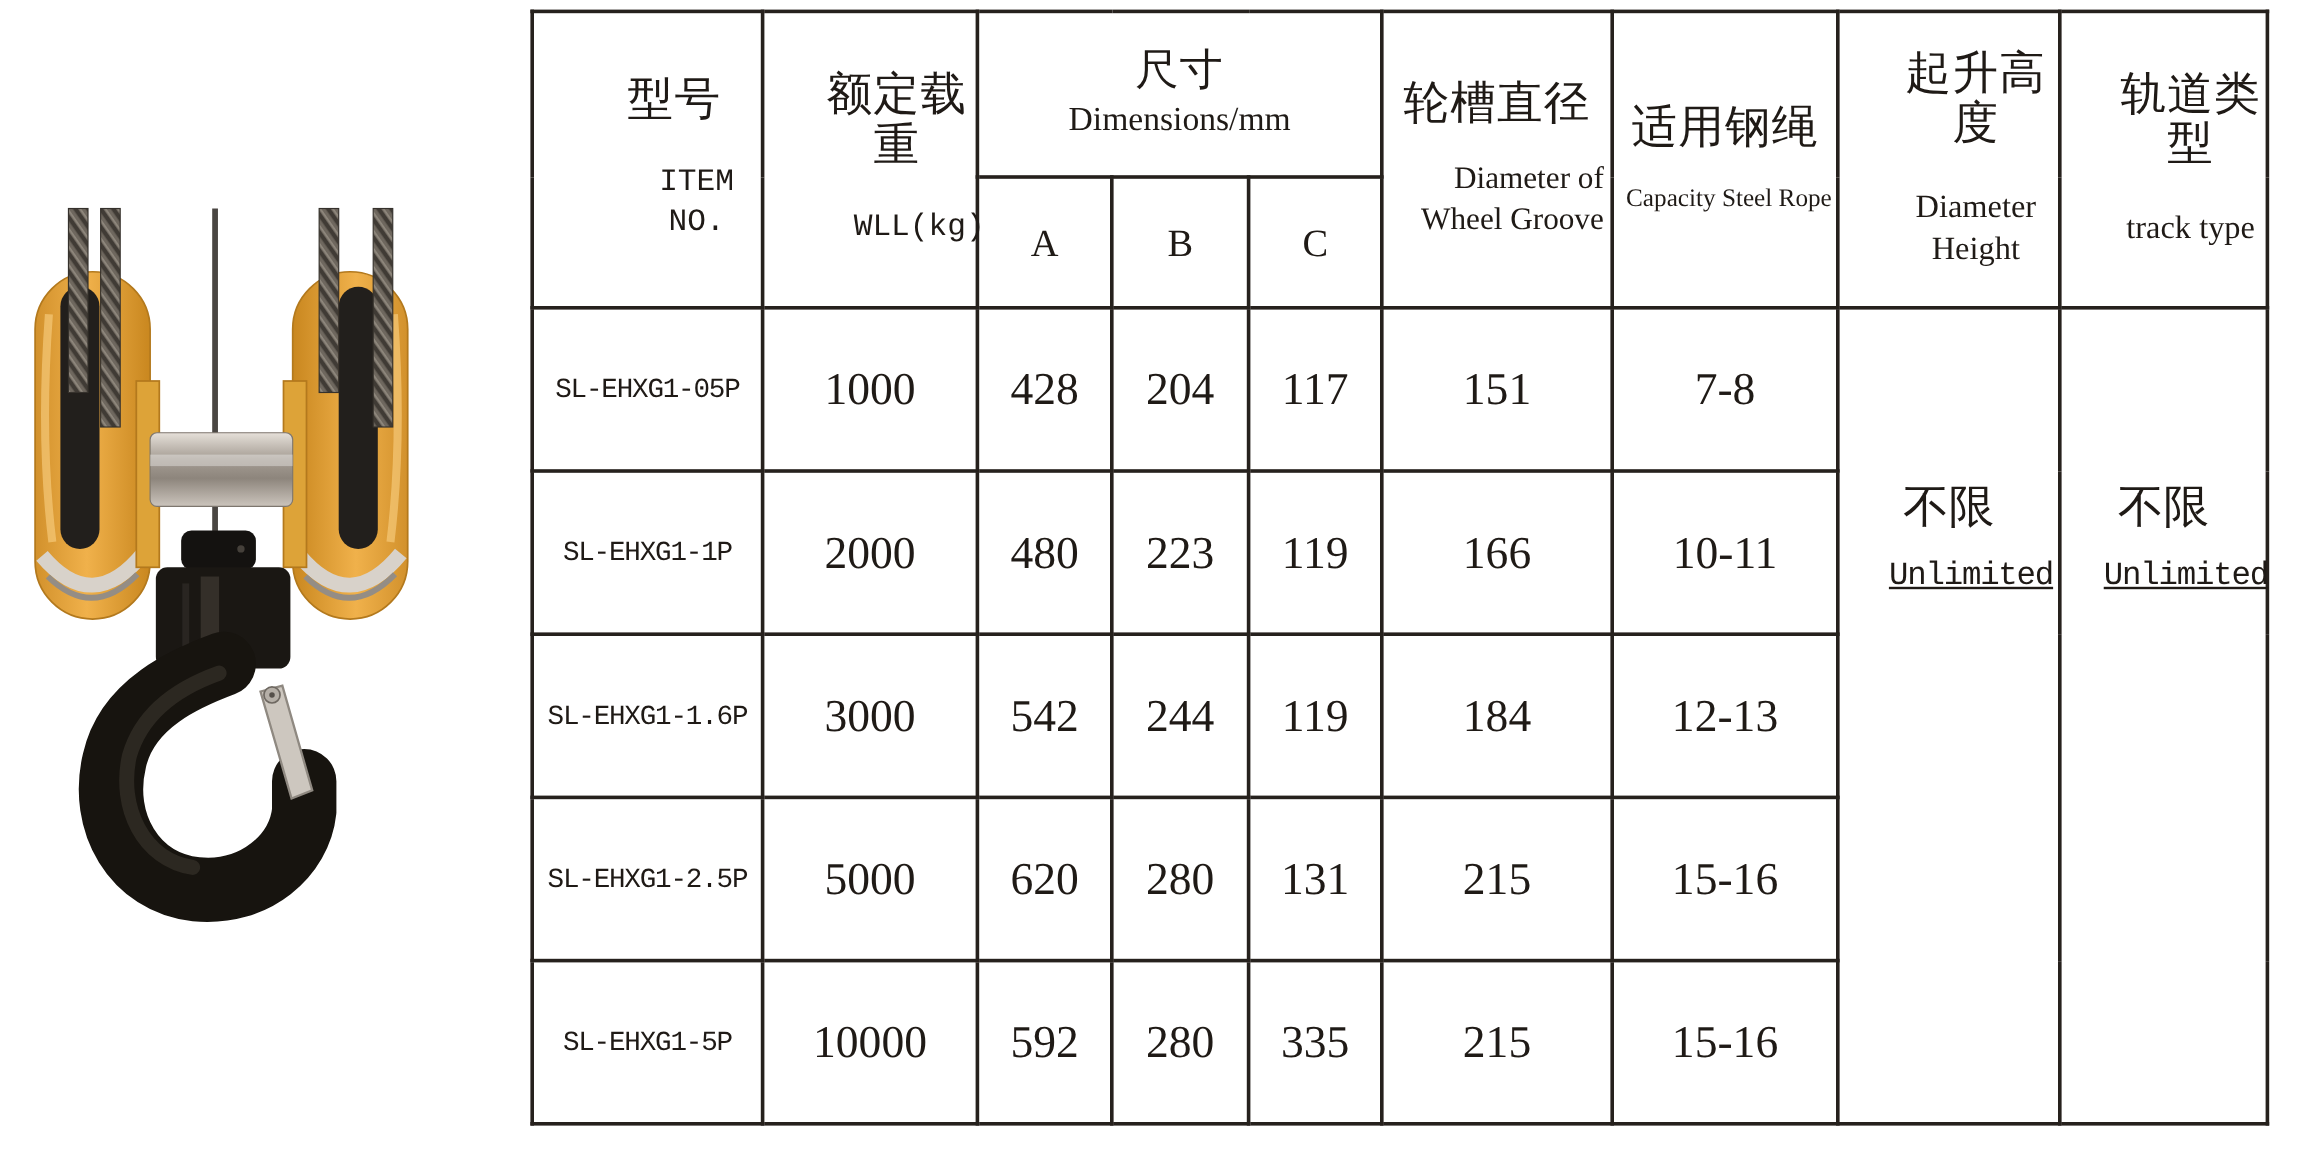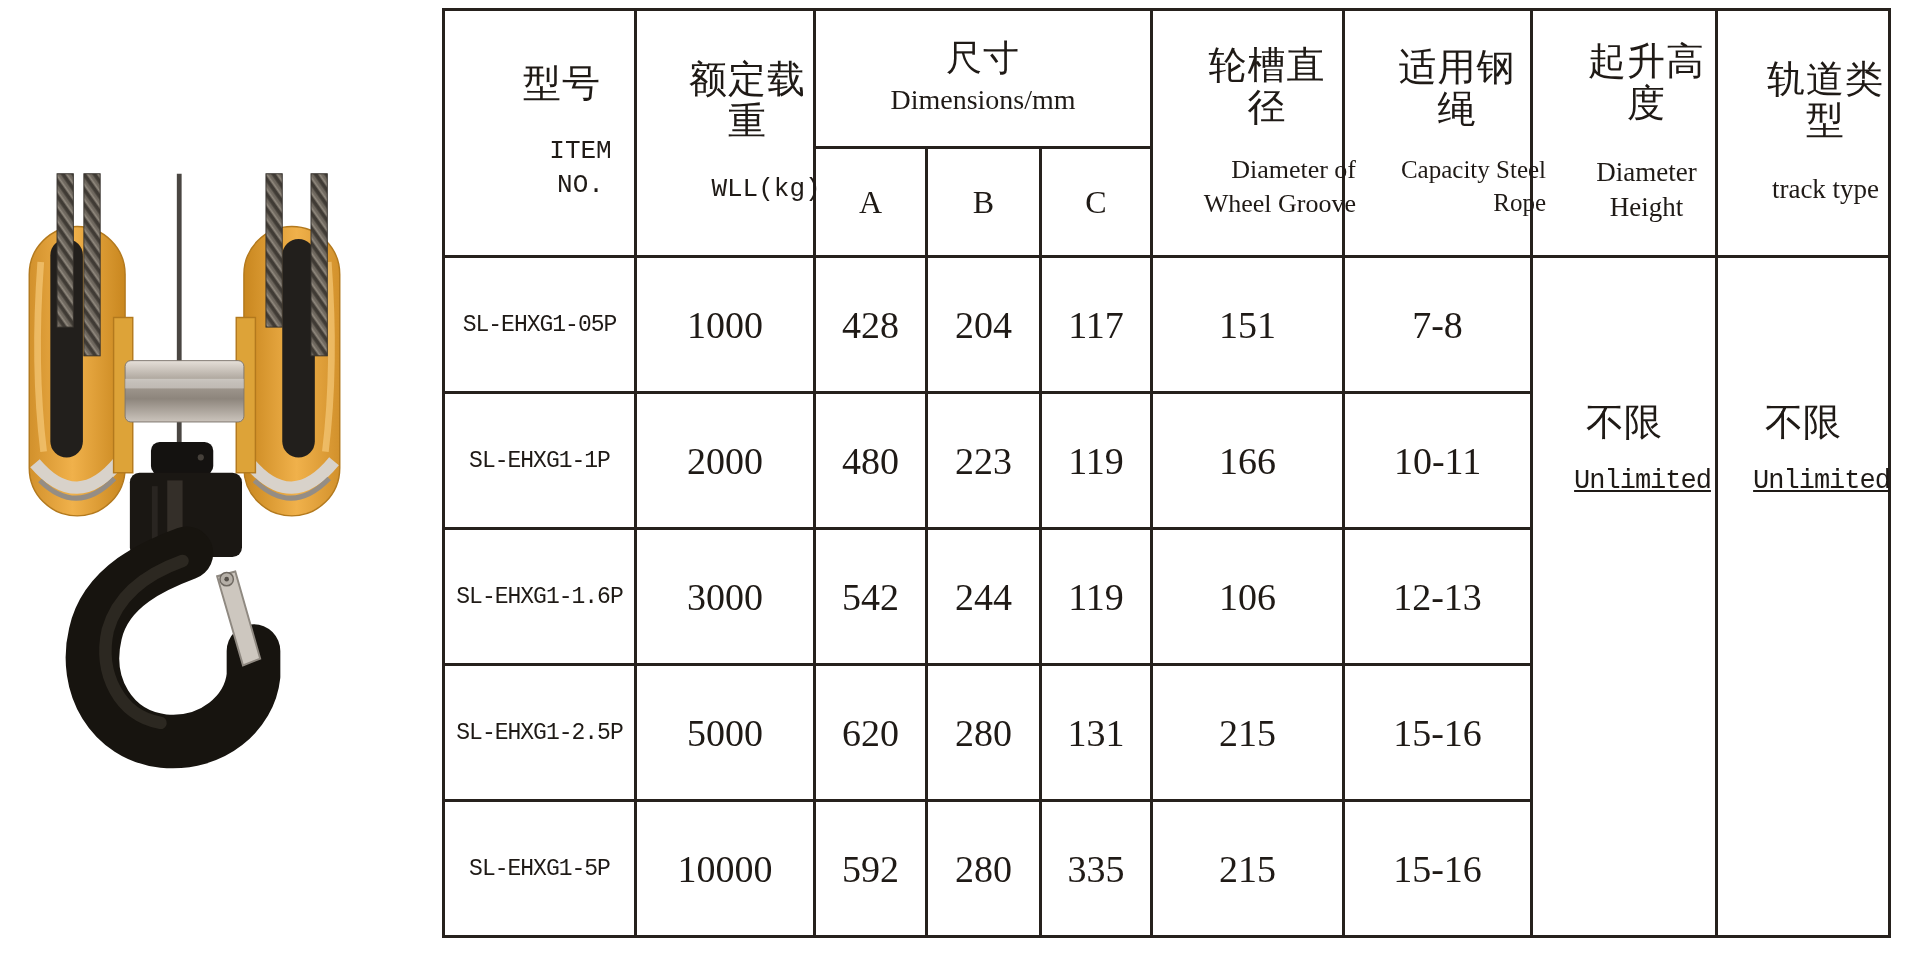--- a/index.html
+++ b/index.html
@@ -20,21 +20,21 @@
   th, td {
     border: 3px solid #26211d;
     padding: 0; text-align: center; vertical-align: middle;
     font-weight: normal; background: #ffffff;
   }
   tr.hrow1 { height: 138px; }
   tr.hrow2 { height: 109px; }
   tr.drow  { height: 136px; }
   .stack { display: flex; flex-direction: column; align-items: center; justify-content: center; }
   .gap-lg { gap: 30px; padding-left: 45px; }
-  .gap-md { gap: 24px; margin-left: 39px; }
+  .gap-md { gap: 24px; }
   .gap-sm { gap: 4px; }
   .zh   { font-size: 38px; letter-spacing: 1px; line-height: 1.1; }
   .en   { font-size: 26px; line-height: 1.3; }
   .en-wrap { display: block; width: 178px; text-align: right; }
   .mono { font-family: "Liberation Mono", "DejaVu Sans Mono", monospace; margin-left: 37px; }
   .code { font-family: "Liberation Mono", "DejaVu Sans Mono", monospace; font-size: 23px; letter-spacing: -1px; }
   .num  { font-size: 38px; text-align: center; }
   .abc  { font-size: 32px; }
   td.unl { padding-bottom: 300px; }
   .unl-zh { font-size: 38px; }
@@ -154,21 +154,21 @@
     </th>
     <th rowspan="2">
       <div class="stack gap-md">
         <span class="zh">轮槽直径</span>
         <span class="en en-wrap">Diameter of Wheel Groove</span>
       </div>
     </th>
     <th rowspan="2">
       <div class="stack gap-md">
         <span class="zh">适用钢绳</span>
-        <span class="en en-wrap" style="font-size:25px">Capacity Steel Rope</span>
+        <span class="en en-wrap" style="font-size:21px">Capacity Steel Rope</span>
       </div>
     </th>
     <th rowspan="2">
       <div class="stack gap-lg">
         <span class="zh">起升高度</span>
         <span class="en" style="font-size:27px">Diameter Height</span>
       </div>
     </th>
     <th rowspan="2">
       <div class="stack gap-lg">
@@ -215,21 +215,21 @@
     <td class="num">166</td>
     <td class="num">10-11</td>
   </tr>
 
   <tr class="drow">
     <td class="code">SL-EHXG1-1.6P</td>
     <td class="num">3000</td>
     <td class="num">542</td>
     <td class="num">244</td>
     <td class="num">119</td>
-    <td class="num">106</td>
+    <td class="num">184</td>
     <td class="num">12-13</td>
   </tr>
 
   <tr class="drow">
     <td class="code">SL-EHXG1-2.5P</td>
     <td class="num">5000</td>
     <td class="num">620</td>
     <td class="num">280</td>
     <td class="num">131</td>
     <td class="num">215</td>

